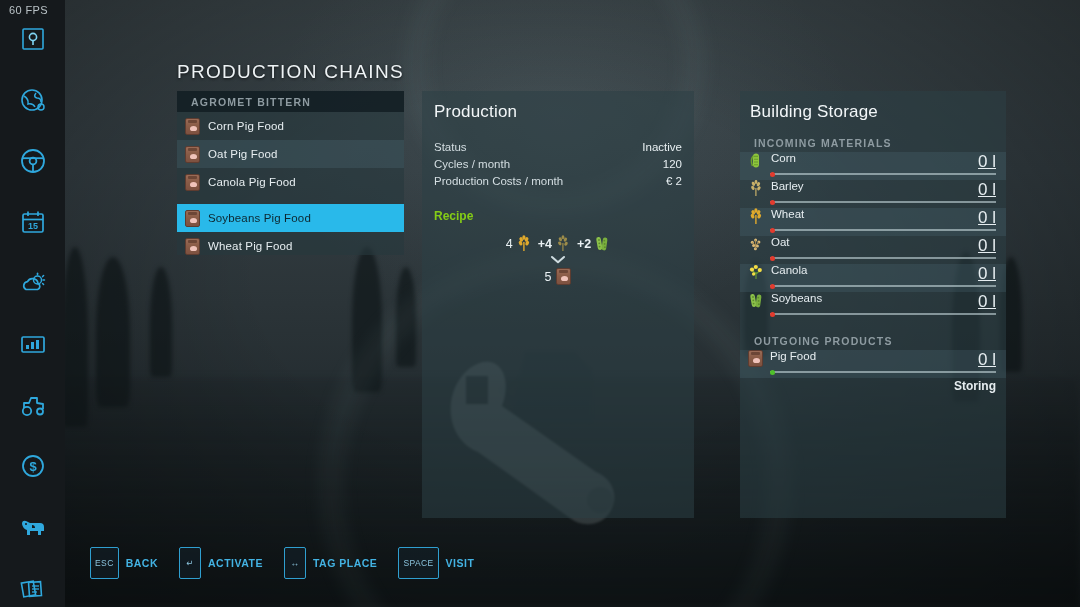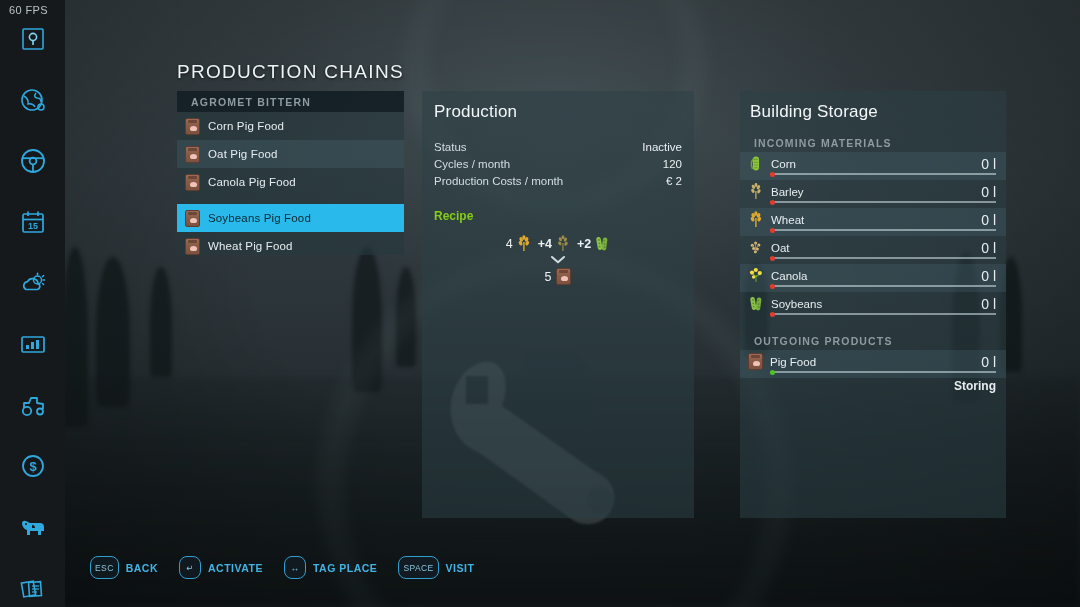--- a/index.html
+++ b/index.html
@@ -196,28 +196,28 @@
     height: 19px;
     display: flex; align-items: center;
     padding-left: 14px;
     font-size: 10.5px; letter-spacing: 1.15px;
     color: #8e9ba1; font-weight: bold;
   }
   .stor-row {
     position: relative;
     height: 28px;
     padding: 0 10px 5px 8px;
-    display: flex; align-items: center;
+    display: flex; align-items: flex-start;
   }
   .stor-row.alt { background: rgba(86,120,132,0.22); }
   .stor-row .name {
     margin-left: 7px; font-size: 11.5px; color: #e6edf0;
     flex: 1;
   }
-  .stor-row .amt { font-size: 14px; color: #e6edf0; }
+  .stor-row .amt { font-size: 17px; color: #e6edf0; text-decoration: underline; }
   .bar {
     position: absolute; left: 30px; right: 10px; bottom: 5px;
     height: 2px; background: rgba(210,228,232,0.55);
   }
   .bar .dot {
     position: absolute; left: 0; top: -1.5px;
     width: 5px; height: 5px; border-radius: 50%;
   }
   .dot-red { background: #e33b2e; }
   .dot-green { background: #4fc12a; }
@@ -227,23 +227,23 @@
   }
 
   
   #helpbar {
     position: absolute; left: 90px; bottom: 28px;
     display: flex; align-items: center; gap: 21px;
     z-index: 20;
   }
   .help-item { display: flex; align-items: center; gap: 7px; }
   .key {
-    min-width: 22px; height: 23px;
+    min-width: 22px; height: 32px;
     border: 1px solid #2f9fd0;
-    border-radius: 8px;
+    border-radius: 2px;
     display: flex; align-items: center; justify-content: center;
     font-size: 8.5px; color: #8bc4dd; letter-spacing: 0.4px;
     padding: 0 4px;
     background: rgba(20,36,46,0.45);
   }
   .key.wide { min-width: 38px; }
   .help-label {
     font-size: 10.5px; font-weight: bold; color: #43b3e3;
     letter-spacing: 0.5px;
   }

